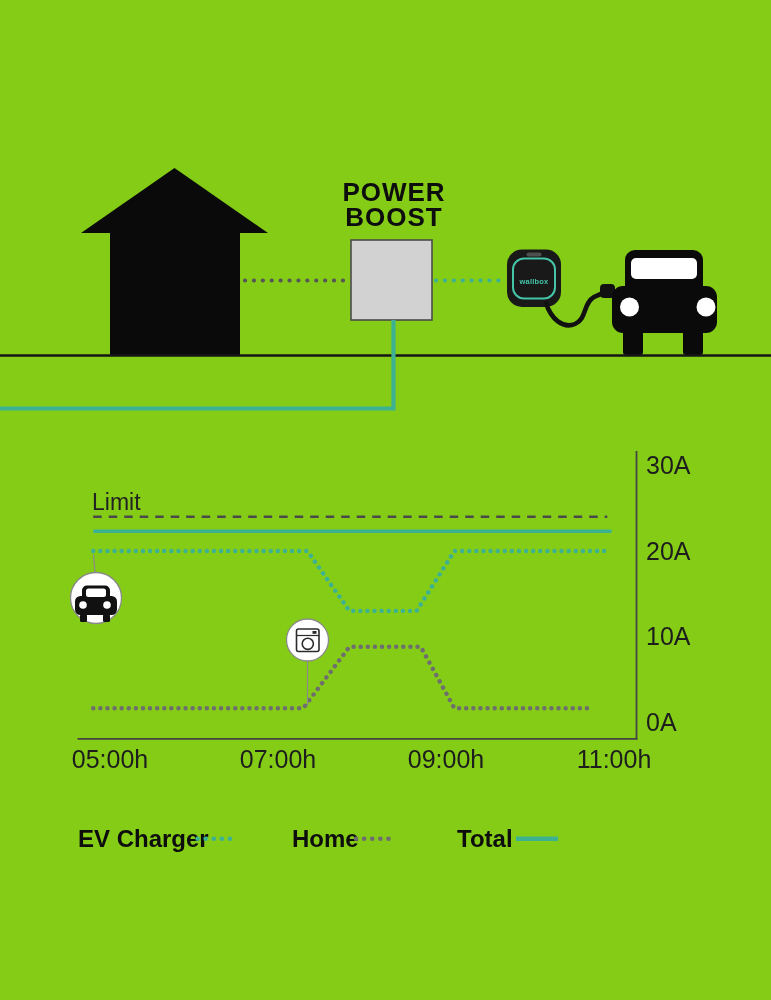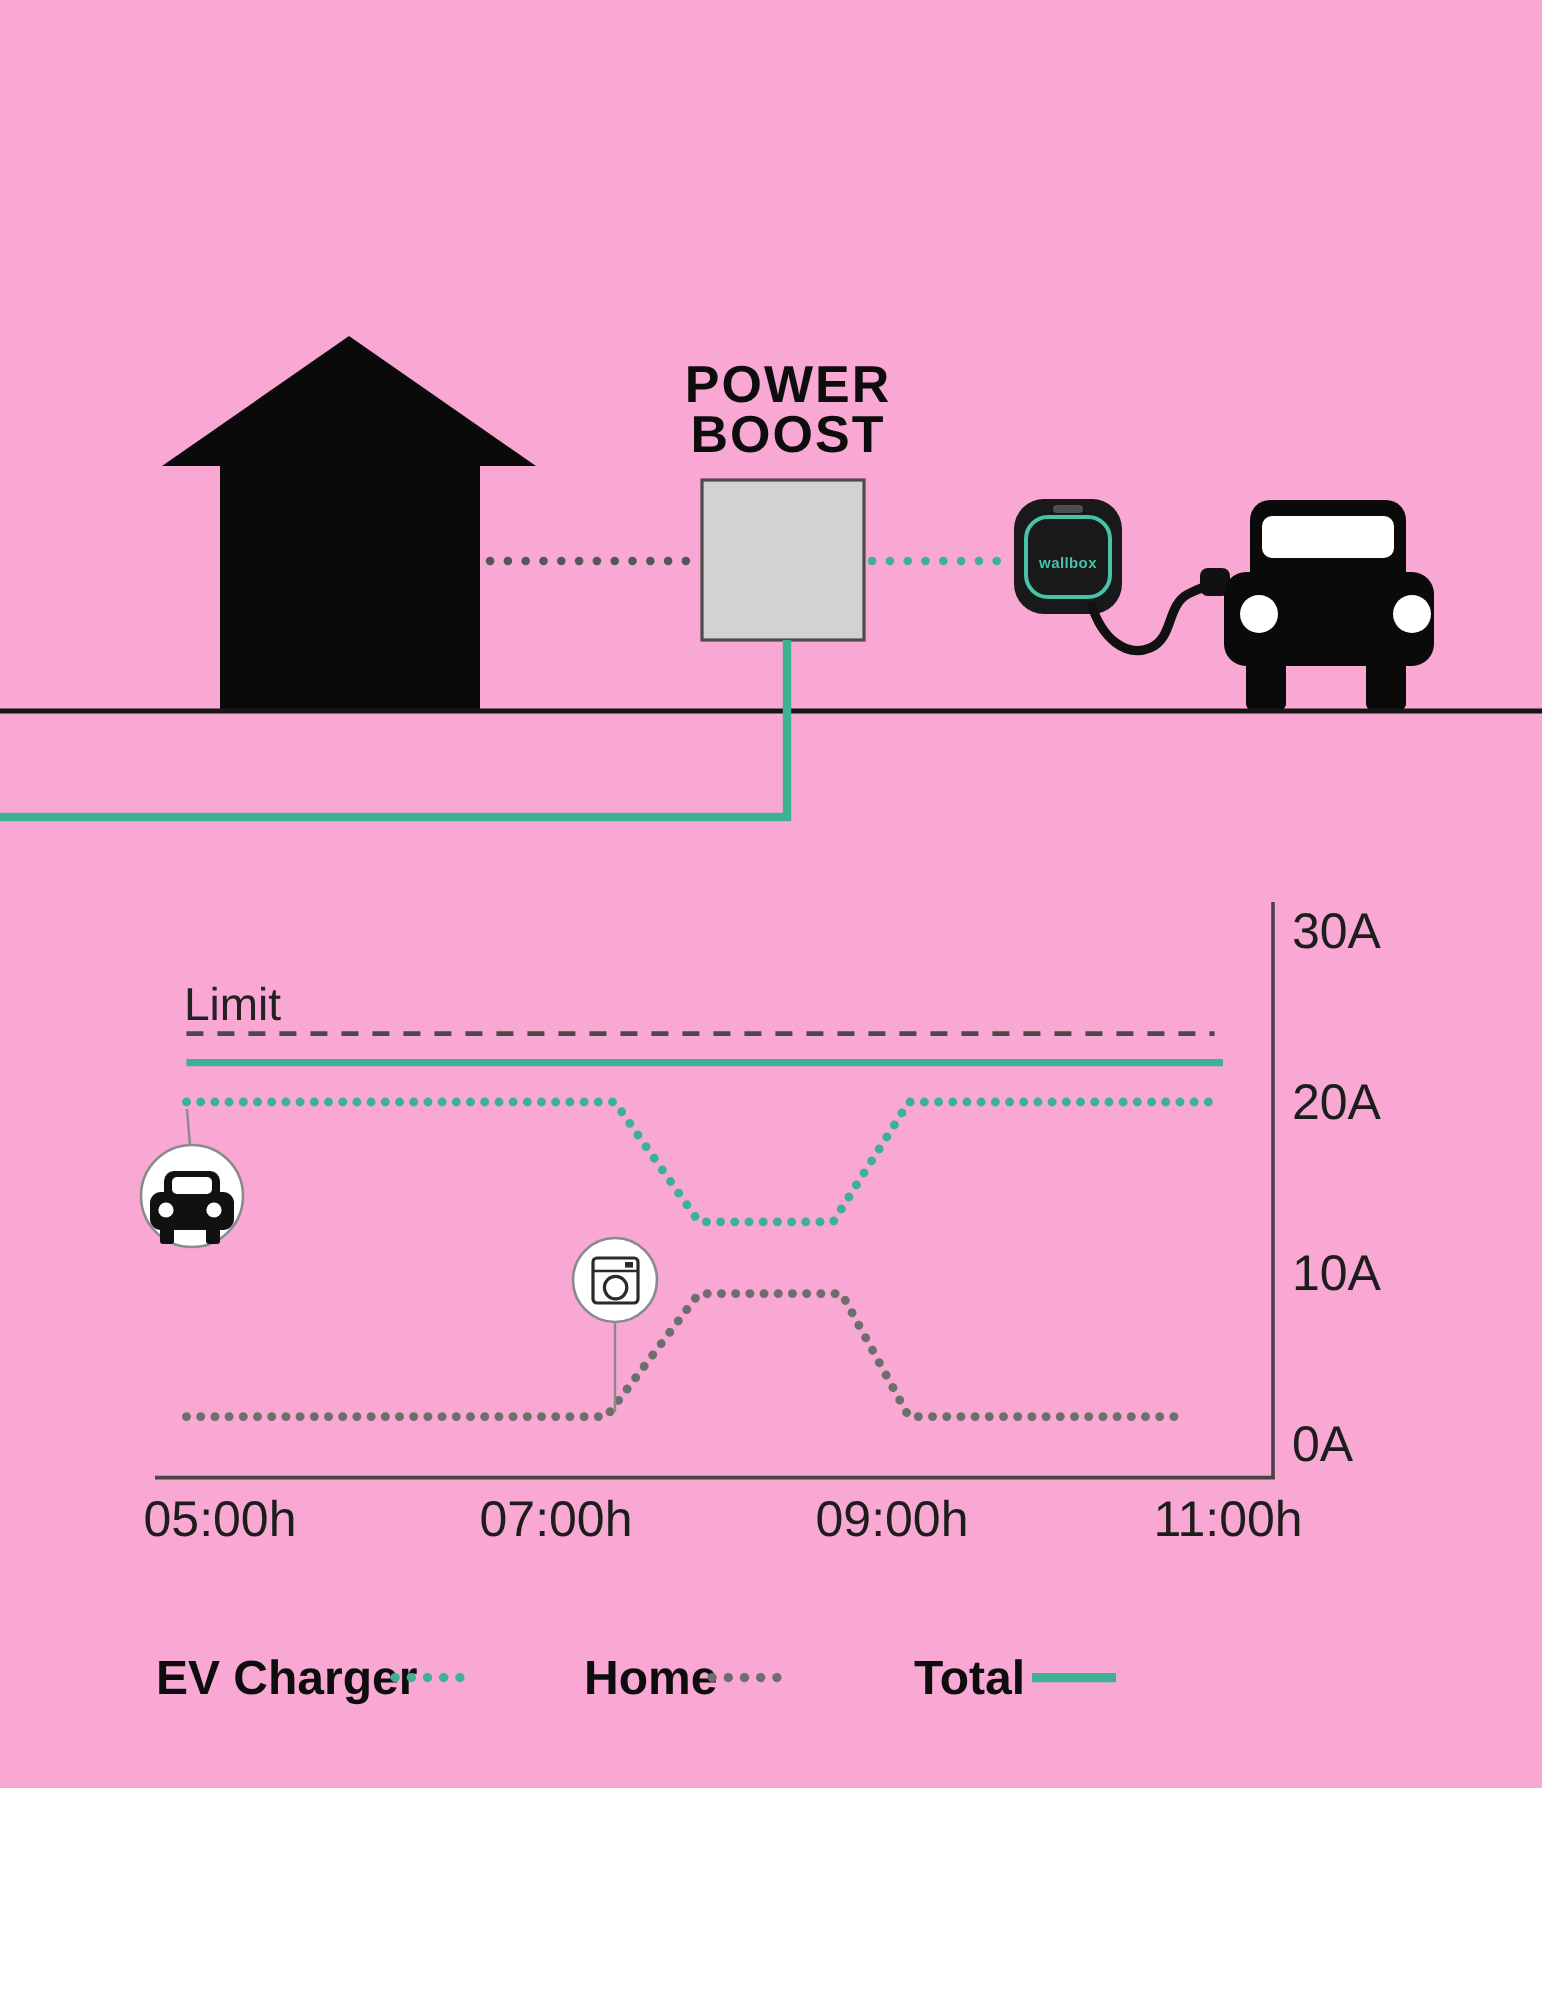--- a/index.html
+++ b/index.html
@@ -1,16 +1,16 @@
 <!DOCTYPE html>
 <html style="--teal: #3cb293; --ring: #45c4a8;"><head>
 <meta charset="utf-8">
 <style>
   html,body{margin:0;padding:0;background:#ffffff;}
-  .canvas{position:relative;width:771px;height:894px;background:#f9a8d4;overflow:hidden;
+  .canvas{position:relative;width:771px;height:1000px;background:#84cc16;overflow:hidden;
           font-family:"Liberation Sans",sans-serif;}
   svg{position:absolute;left:0;top:0;}
   :root{
     --teal:#3cb293;
     --ring:#45c4a8;
     --ink:#111111;
   }
   
   text{font-family:"Liberation Sans",sans-serif;}
   .title-txt{font-size:26px;font-weight:bold;fill:#0d0d0d;letter-spacing:1px;}

